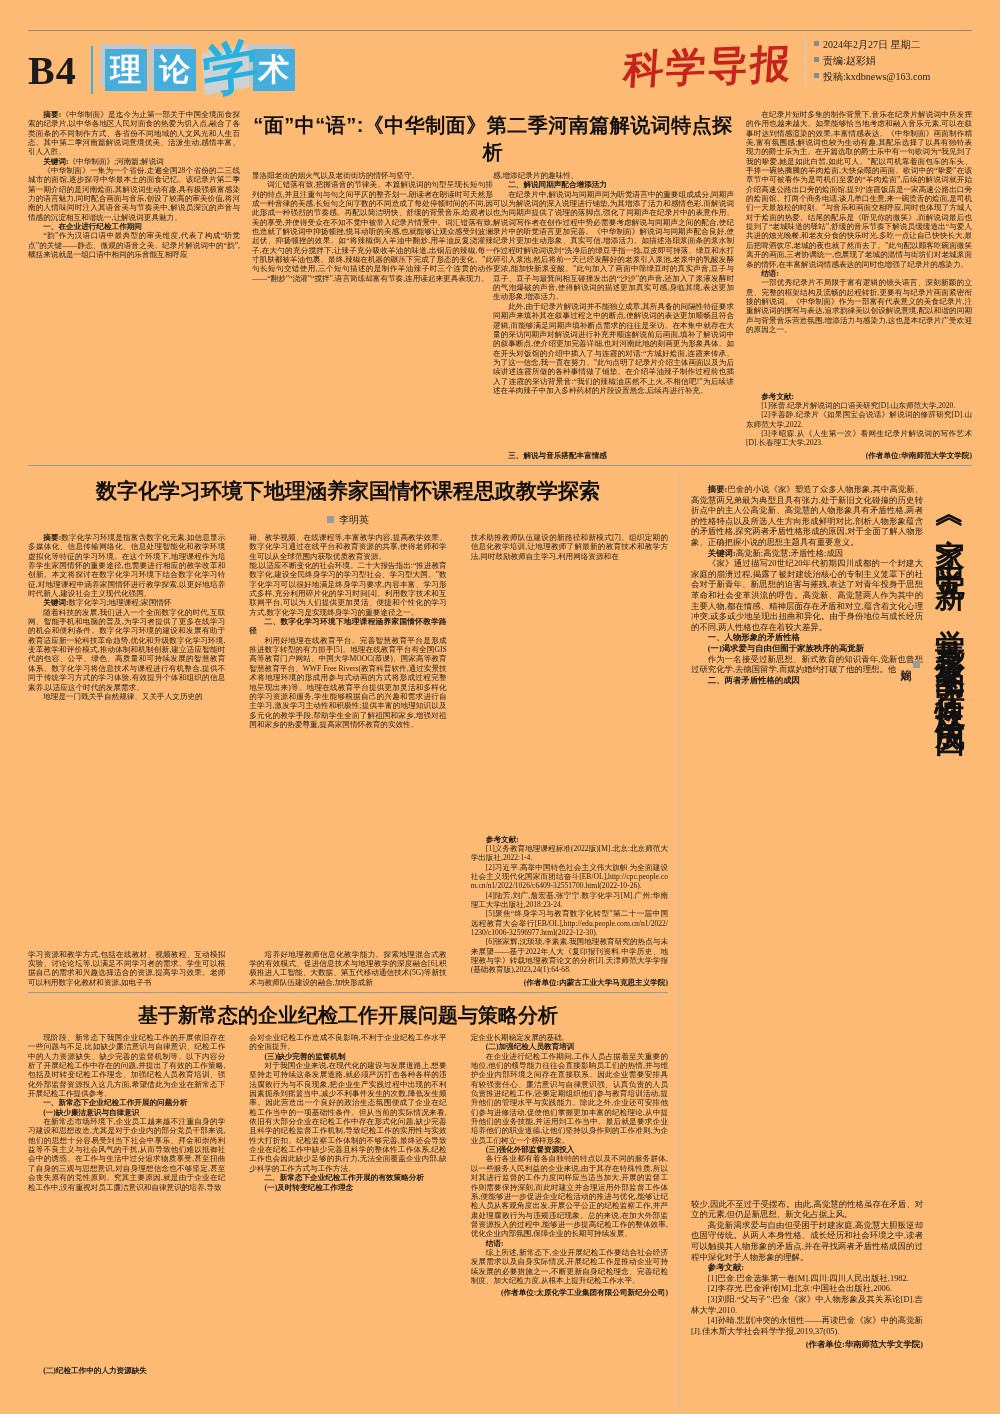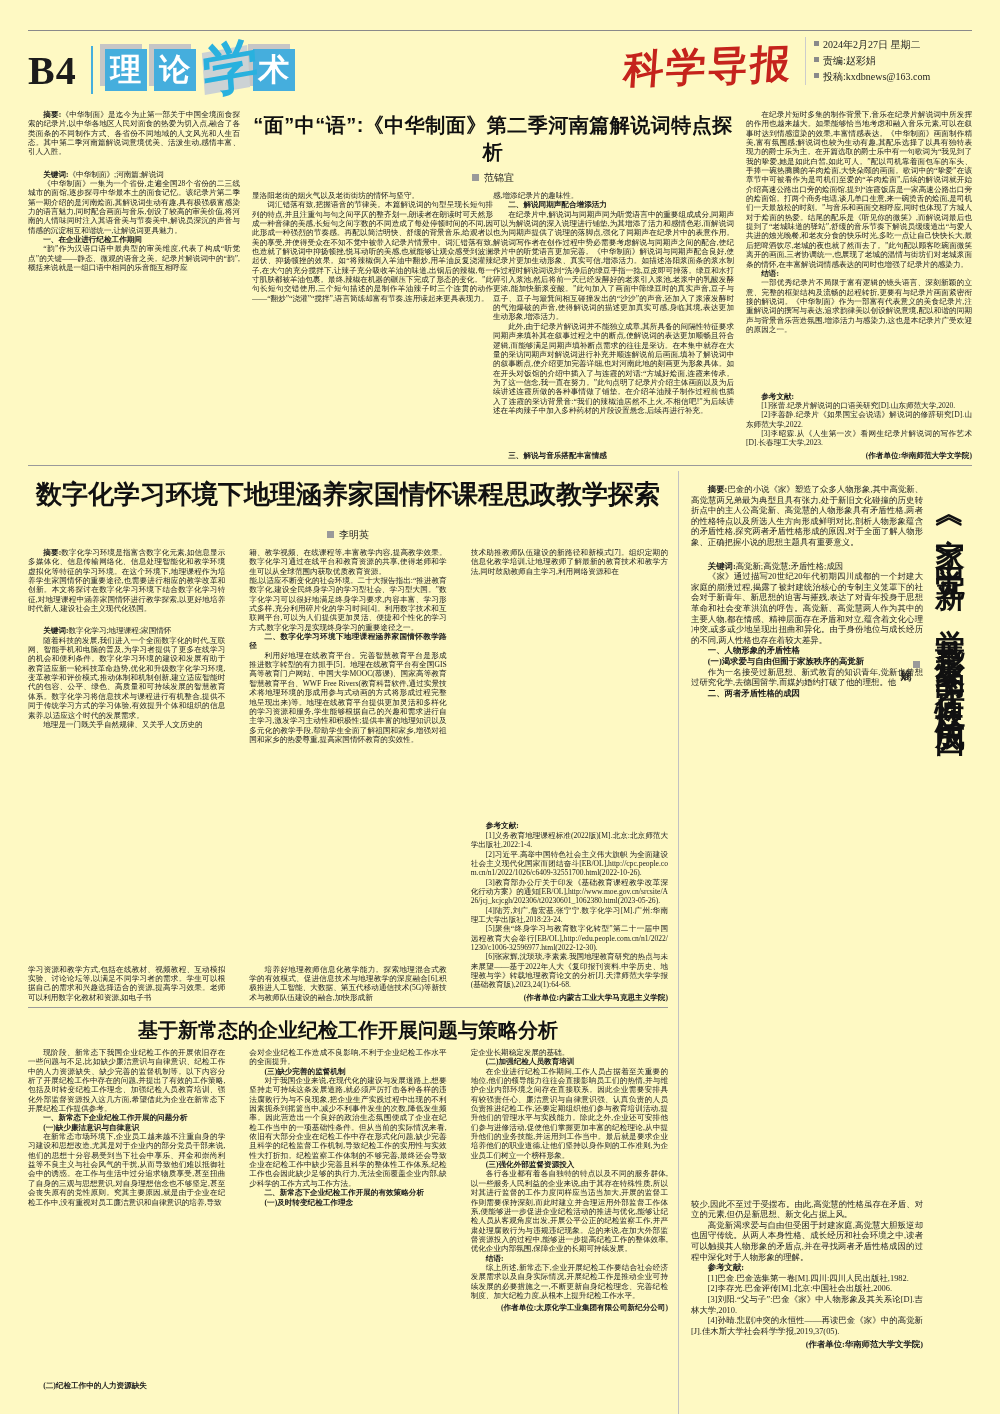--- a/index.html
+++ b/index.html
@@ -1,16 +1,16 @@
 <!DOCTYPE html>
 <html><head>
 <meta charset="utf-8">
 <style>
   html,body{margin:0;padding:0;background:#e8e8e6;}
-  .page{width:1000px;height:1414px;margin:0 auto;background:#fef9c3;position:relative;
+  .page{width:1000px;height:1414px;margin:0 auto;background:#fdba74;position:relative;
         overflow:hidden;padding:0 28px;box-sizing:border-box;color:#1c1c1c;
         font-family:"Liberation Serif",serif;}
   
   .masthead-bar{margin-top:30px;border-top:1.5px solid #8a8a8a;padding:9px 0 6px;
         position:relative;height:60px;display:flex;align-items:center;}
   .pageno{font-size:40px;font-weight:700;letter-spacing:1px;margin-right:14px;
         font-family:"Liberation Serif",serif;}
   .vbar{width:2px;height:48px;background:#45aedd;margin-right:12px;}
   .logo{display:flex;align-items:center;}
   .lg-block{display:inline-flex;width:42px;height:42px;background:#45aedd;color:#fff;
@@ -27,39 +27,39 @@
   
   .hrule{border-top:1px solid #9a9a9a;margin:5px 0;}
   
   .para{font-size:7.6px;line-height:9.35px;margin:0;text-align:justify;text-justify:inter-character;
         word-break:break-all;}
   .para .plabel{font-weight:700;}
   .p,.abs,.kw,.h,.sh,.ref,.refh{text-indent:2em;}
   .cont{text-indent:0;}
   .h{font-weight:700;}
   .sh{font-weight:700;}
-  .kw{font-weight:400;margin-top:13px;}
+  .kw{font-weight:400;}
   .refh{font-weight:700;}
   .author{font-weight:700;text-align:right;text-indent:0;margin-top:3px;}
   .push{margin-top:auto;}
   .byline{text-align:center;font-size:10px;margin-bottom:6px;font-family:"Liberation Sans",sans-serif;}
   .bsq{display:inline-block;width:7px;height:7px;background:#9a9a9a;margin-right:5px;}
   h1{font-family:"Liberation Sans",sans-serif;color:#111;}
   
   .top-art{display:flex;gap:12px;margin-top:4px;height:350px;}
   .ncol{overflow:hidden;display:flex;flex-direction:column;}
   .w1{width:212px;} .w4{width:226px;}
   .centerblock{flex:1;display:flex;flex-direction:column;min-width:0;}
   .centerblock h1{font-size:20px;text-align:center;margin:2px 0 5px;letter-spacing:.5px;}
   .two{display:flex;flex:1;min-height:0;}
   .two .ncol{flex:1;}
   
   .lower{display:flex;margin-top:2px;height:950px;}
   .left-main{width:650px;padding-right:10px;box-sizing:border-box;}
-  .mid-art h1{font-size:26px;text-align:center;margin:6px 0 16px;}
+  .mid-art h1{font-size:21px;text-align:center;margin:6px 0 8px;}
   .threecols{display:flex;gap:24px;height:454px;}
   .threecols .ncol{flex:1;}
   .bot-art h1{font-size:20px;text-align:center;margin:9px 0 4px;}
   .bot-art .threecols{height:342px;}
   
   .family-art{flex:1;border-left:1px solid #c2c2c2;padding:14px 0 0 12px;position:relative;}
   .family-body{width:232px;height:866px;display:flex;flex-direction:column;overflow:hidden;}
   .family-body .para{font-size:8.4px;line-height:10.6px;}
   .vtitle{position:absolute;top:34px;right:2px;writing-mode:vertical-rl;font-size:30px;
         font-weight:700;letter-spacing:10px;height:850px;color:#111;
@@ -94,21 +94,20 @@
     <div class="ncol w1">
 
     <p class="para abs"><b class="plabel">摘要:</b><span>《中华制面》是迄今为止第一部关于中国全境面食探索的纪录片,以中华各地区人民对面食的热爱为切入点,融合了各类面条的不同制作方式、各省份不同地域的人文风光和人生百态。其中第二季河南篇解说词意境优美、活泼生动,感情丰富、引人入胜。</span></p>
         <p class="para kw"><b class="plabel">关键词:</b><span>《中华制面》;河南篇;解说词</span></p>
         <p class="para p"><b class="plabel"></b><span>《中华制面》一集为一个省份,走遍全国28个省份的二三线城市的面馆,逐步探寻中华最本土的面食记忆。该纪录片第二季第一期介绍的是河南烩面,其解说词生动有趣,具有极强极富感染力的语言魅力,同时配合画面与音乐,创设了较高的审美价值,将河南的人情味同时注入其语音美与节奏美中,解说员深沉的声音与情感的沉淀相互和谐统一,让解说词更具魅力。</span></p>
         <p class="para h"><b class="plabel"></b><span>一、在企业进行纪检工作期间</span></p>
         <p class="para p"><b class="plabel"></b><span>“韵”作为汉语口语中最典型的审美维度,代表了构成“听觉点”的关键——静态、微观的语音之美。纪录片解说词中的“韵”,概括来说就是一组口语中相同的乐音能互相呼应</span></p>
       </div>
     <div class="centerblock">
       <h1>“面”中“语”:《中华制面》第二季河南篇解说词特点探析</h1>
-      <div class="byline"><span class="bsq"></span><span>范锦宜</span></div>
       <div class="two">
         <div class="ncol">
 
         <p class="para cont"><b class="plabel"></b><span>显洛阳老街的烟火气以及老街街坊的情怀与坚守。</span></p>
             <p class="para p"><b class="plabel"></b><span>词汇错落有致,把握语音的节律美。本篇解说词的句型呈现长短句排列的特点,并且注重句与句之间平仄的整齐划一,朗读者在朗读时可天然形成一种音律的美感,长短句之间字数的不同造成了每处停顿时间的不同,因此形成一种强烈的节奏感。再配以简洁明快、舒缓的背景音乐,给观者以美的享受,并使得受众在不知不觉中被带入纪录片情景中。词汇错落有致,也造就了解说词中抑扬顿挫,悦耳动听的美感,也就能够让观众感受到波澜起伏、抑扬顿挫的效果。如“将辣椒倒入羊油中翻炒,用羊油反复浇灌辣子,在大勺的充分搅拌下,让辣子充分吸收羊油的味道,出锅后的辣椒,每一寸肌肤都被羊油包裹。最终,辣椒在机器的碾压下完成了形态的变化。”此句长短句交错使用,三个短句描述的是制作羊油辣子时三个连贯的动作——“翻炒”“浇灌”“搅拌”,语言简练却富有节奏,连用读起来更具表现力。</span></p>
           </div>
         <div class="ncol">
 
         <p class="para cont"><b class="plabel"></b><span>感,增添纪录片的趣味性。</span></p>
             <p class="para h"><b class="plabel"></b><span>二、解说同期声配合增添活力</span></p>
@@ -155,21 +154,20 @@
               <p class="para h"><b class="plabel"></b><span>二、数字化学习环境下地理课程涵养家国情怀教学路径</span></p>
               <p class="para p"><b class="plabel"></b><span>利用好地理在线教育平台。完善智慧教育平台是形成推进数字转型的有力抓手[5]。地理在线教育平台有全国GIS高等教育门户网站、中国大学MOOC(慕课)、国家高等教育智慧教育平台、WWF Free Rivers(教育科普软件,通过实景技术将地理环境的形成用参与式动画的方式将形成过程完整地呈现出来)等。地理在线教育平台提供更加灵活和多样化的学习资源和服务,学生能够根据自己的兴趣和需求进行自主学习,激发学习主动性和积极性;提供丰富的地理知识以及多元化的教学手段,帮助学生全面了解祖国和家乡,增强对祖国和家乡的热爱尊重,提高家国情怀教育的实效性。</span></p>
               <p class="para p push"><b class="plabel"></b><span>培养好地理教师信息化教学能力。探索地理混合式教学的有效模式、促进信息技术与地理教学的深度融合[6],积极推进人工智能、大数据、第五代移动通信技术(5G)等新技术与教师队伍建设的融合,加快形成新</span></p>
             </div>
           <div class="ncol">
 
           <p class="para cont"><b class="plabel"></b><span>技术助推教师队伍建设的新路径和新模式[7]。组织定期的信息化教学培训,让地理教师了解最新的教育技术和教学方法,同时鼓励教师自主学习,利用网络资源和在</span></p>
               <p class="para refh push"><b class="plabel"></b><span>参考文献:</span></p>
               <p class="para ref"><b class="plabel"></b><span>[1]义务教育地理课程标准(2022版)[M].北京:北京师范大学出版社,2022:1-4.</span></p>
               <p class="para ref"><b class="plabel"></b><span>[2]习近平.高举中国特色社会主义伟大旗帜 为全面建设社会主义现代化国家而团结奋斗[EB/OL],http://cpc.people.com.cn/n1/2022/1026/c6409-32551700.html(2022-10-26).</span></p>
-              <p class="para ref"><b class="plabel"></b><span>[3]教育部办公厅关于印发《基础教育课程教学改革深化行动方案》的通知[EB/OL],http://www.moe.gov.cn/srcsite/A26/jcj_kcjcgh/202306/t20230601_1062380.html(2023-05-26).</span></p>
               <p class="para ref"><b class="plabel"></b><span>[4]陆芳,刘广,詹宏基,张宁宁.数字化学习[M].广州:华南理工大学出版社,2018:23-24.</span></p>
               <p class="para ref"><b class="plabel"></b><span>[5]聚焦“终身学习与教育数字化转型”第二十一届中国远程教育大会举行[EB/OL],http://edu.people.com.cn/n1/2022/1230/c1006-32596977.html(2022-12-30).</span></p>
               <p class="para ref"><b class="plabel"></b><span>[6]张家辉,沈琰琰,李素素.我国地理教育研究的热点与未来展望——基于2022年人大《复印报刊资料.中学历史、地理教与学》转载地理教育论文的分析[J].天津师范大学学报(基础教育版),2023,24(1):64-68.</span></p>
               <p class="para author"><b class="plabel"></b><span>(作者单位:内蒙古工业大学马克思主义学院)</span></p>
             </div>
         </div>
       </section>
 
       <div class="hrule"></div>
 

